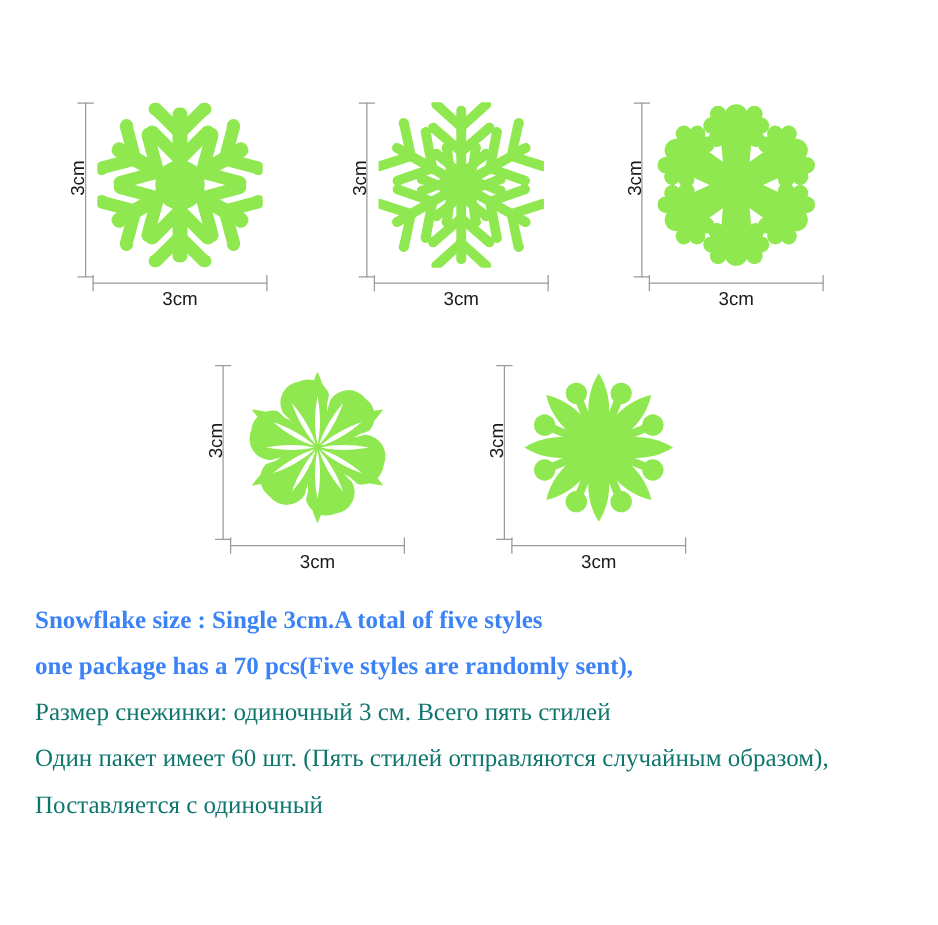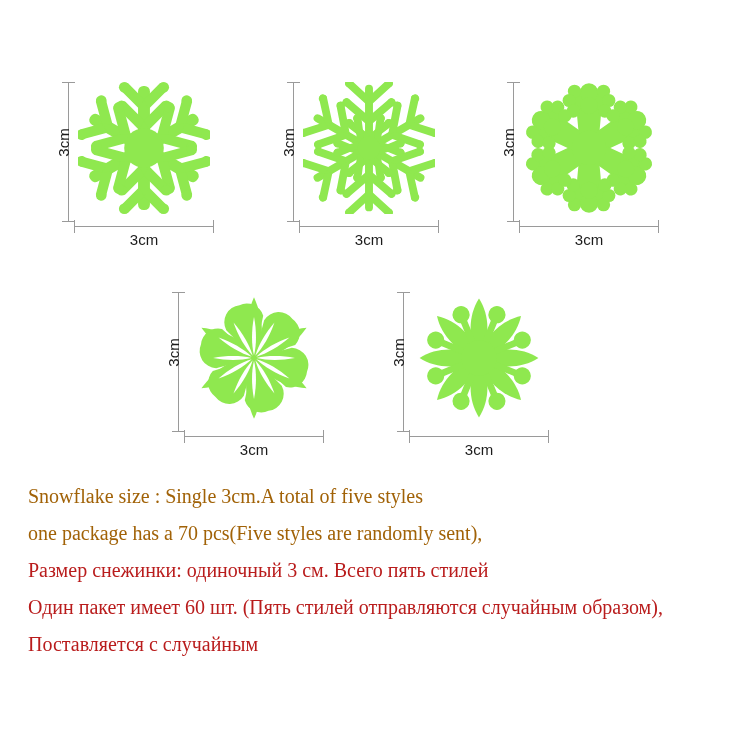--- a/index.html
+++ b/index.html
@@ -126,22 +126,22 @@
     left: 28px;
     top: 478px;
     width: 700px;
   }
   .text-line {
     font-size: 20px;
     line-height: 37px;
     white-space: nowrap;
     color: #1a1a1a;
   }
-  .text-line.en { color: #a16207; }
-  .text-line.ru { color: #b91c1c; }
+  .text-line.en { color: #3b82f6; font-weight: bold; }
+  .text-line.ru { color: #0f766e; }
 </style>
 </head>
 <body>
 
 <div class="board">
 
   <div class="flake-cell" style="left:44px; top:78px;">
     <div class="dim-v">
       <div class="line"></div>
       <div class="cap top"></div>
@@ -361,14 +361,14 @@
     </div>
   </div>
 
 </div>
 
 <div class="text-block">
   <div class="text-line en">Snowflake size : Single 3cm.A total of five styles</div>
   <div class="text-line en">one package has a 70 pcs(Five styles are randomly sent),</div>
   <div class="text-line ru">Размер снежинки: одиночный 3 см. Всего пять стилей</div>
   <div class="text-line ru">Один пакет имеет 60 шт. (Пять стилей отправляются случайным образом),</div>
-  <div class="text-line ru">Поставляется с случайным</div>
+  <div class="text-line ru">Поставляется с одиночный</div>
 </div>
 
 </body></html>

